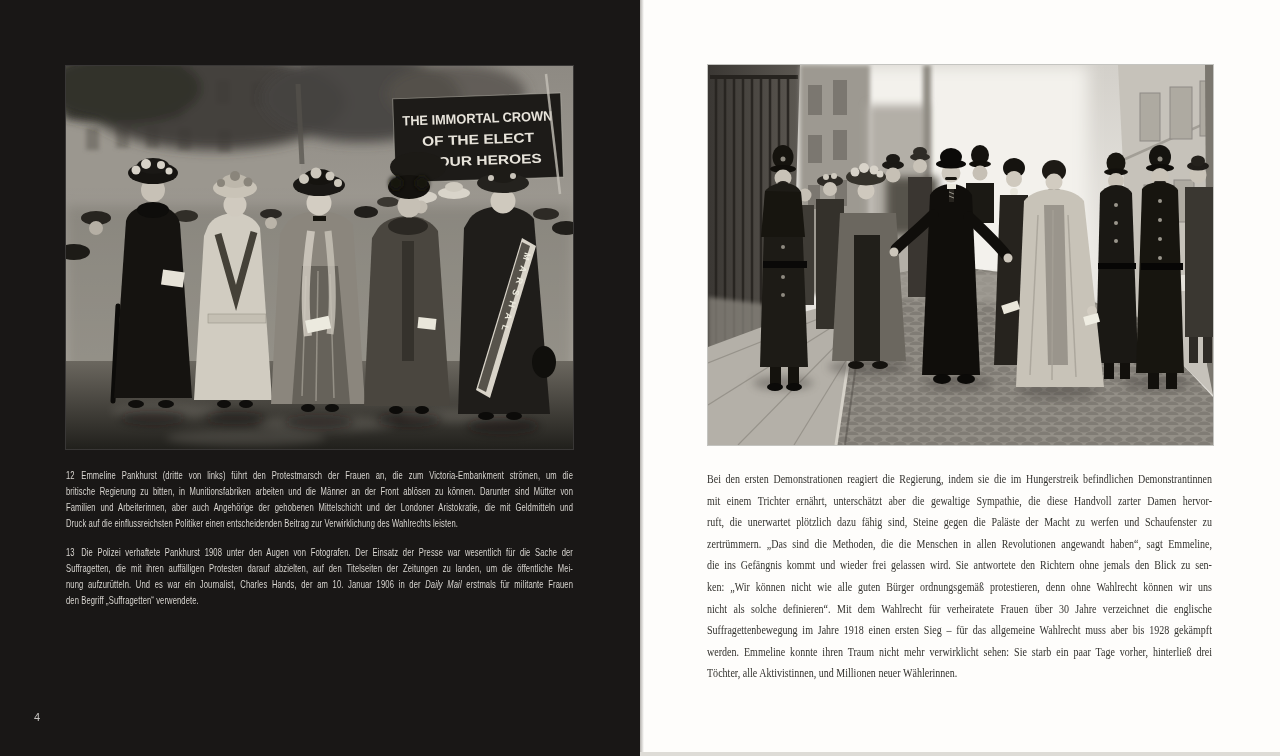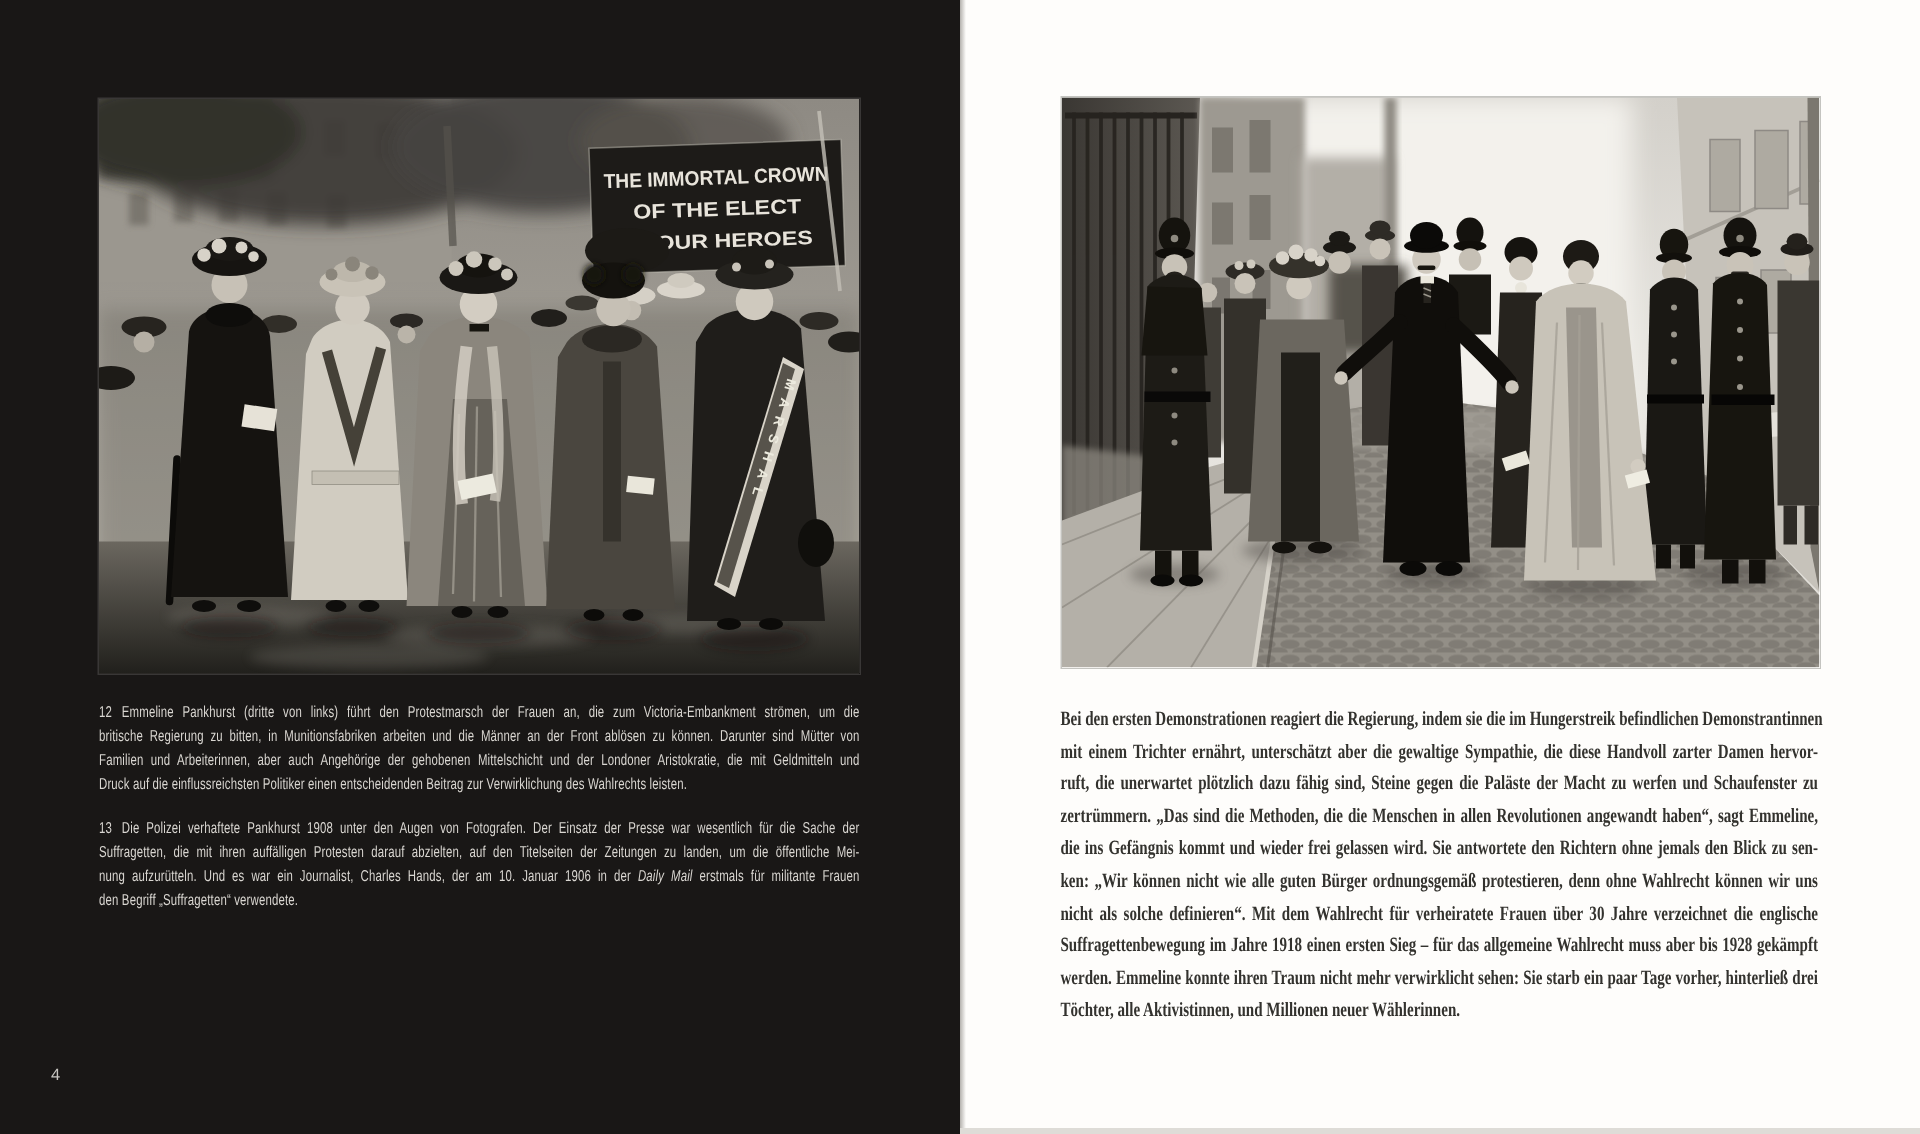--- a/index.html
+++ b/index.html
@@ -1,20 +1,20 @@
 <!DOCTYPE html>
 <html><head>
 <meta charset="utf-8">
 <style>
   html,body{margin:0;padding:0;background:#3a3a3a;}
   .spread{position:relative;width:1280px;height:756px;overflow:hidden;
           font-family:"Liberation Sans",sans-serif;}
   .page{position:absolute;top:0;height:756px;width:640px;}
   .page-left{left:0;background:#191716;}
-  .page-right{left:640px;background:#fefdfb;font-weight:bold;}
+  .page-right{left:640px;background:#fefdfb;}
   .gutter{position:absolute;left:640px;top:0;width:4px;height:756px;
           background:linear-gradient(to right,rgba(120,116,110,.55),rgba(255,255,255,0));}
   .scan-edge{position:absolute;left:640px;top:752px;width:640px;height:4px;background:#dedcd7;}
 
   .photo{position:absolute;overflow:hidden;}
   .photo svg{display:block;width:100%;height:100%;}
   .photo-left{left:66px;top:66px;width:507px;height:383px;box-shadow:0 0 0 1px rgba(255,255,255,.14);}
   .photo-right{left:68px;top:65px;width:505px;height:380px;box-shadow:0 0 0 1px rgba(90,88,84,.35);}
 
   

